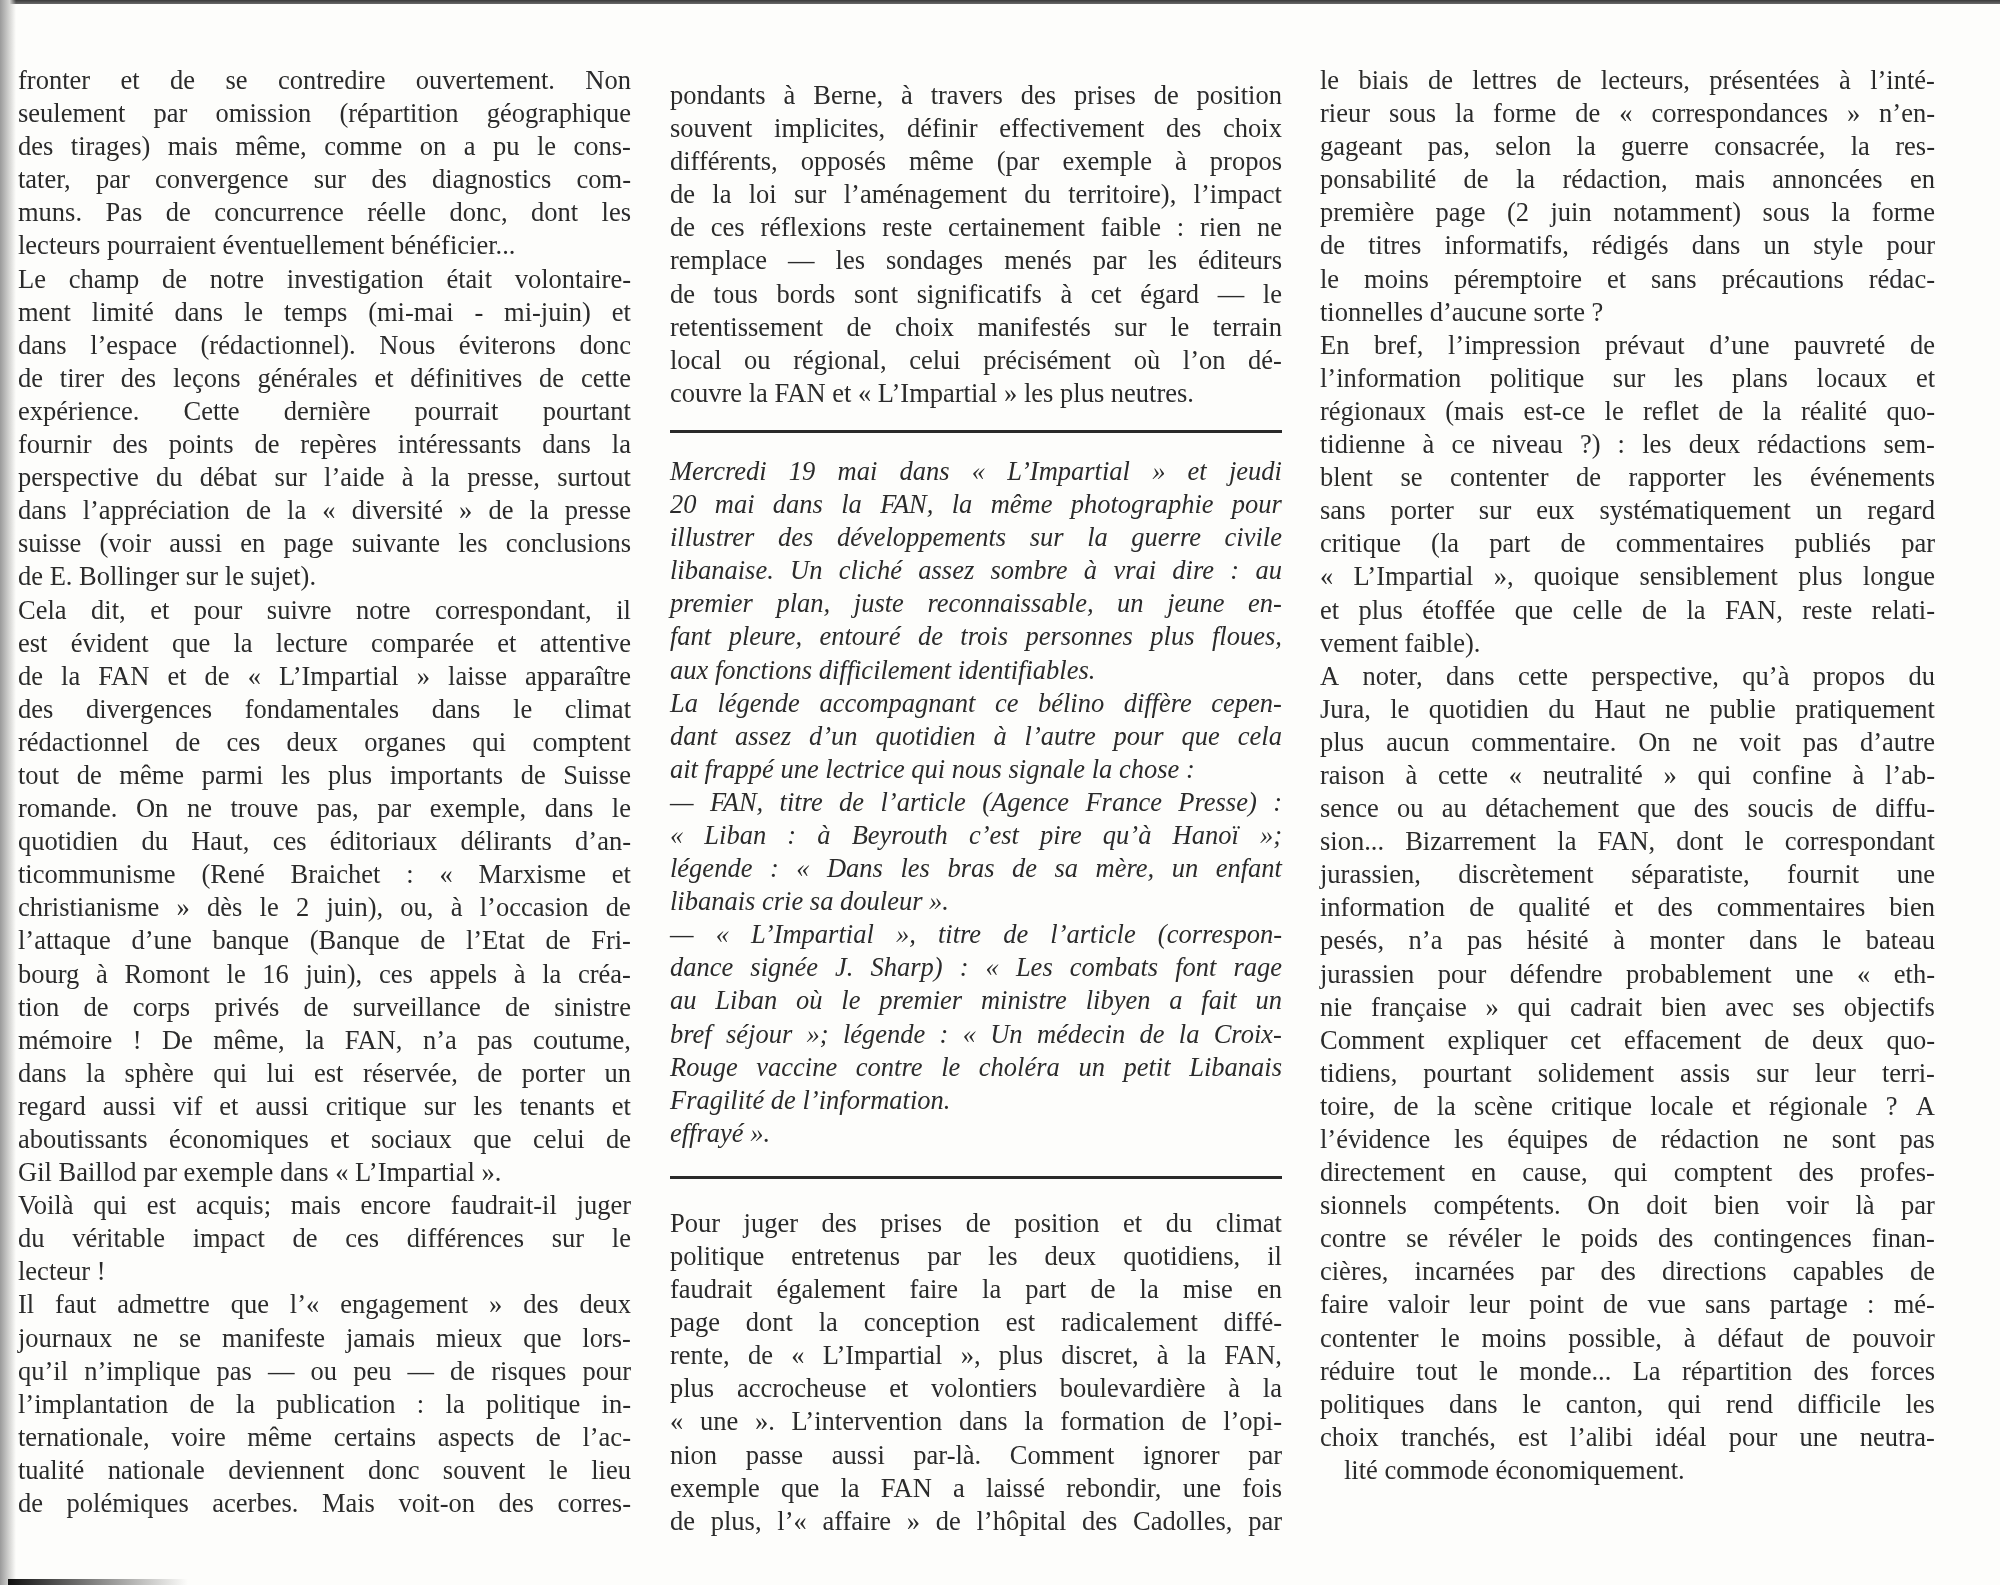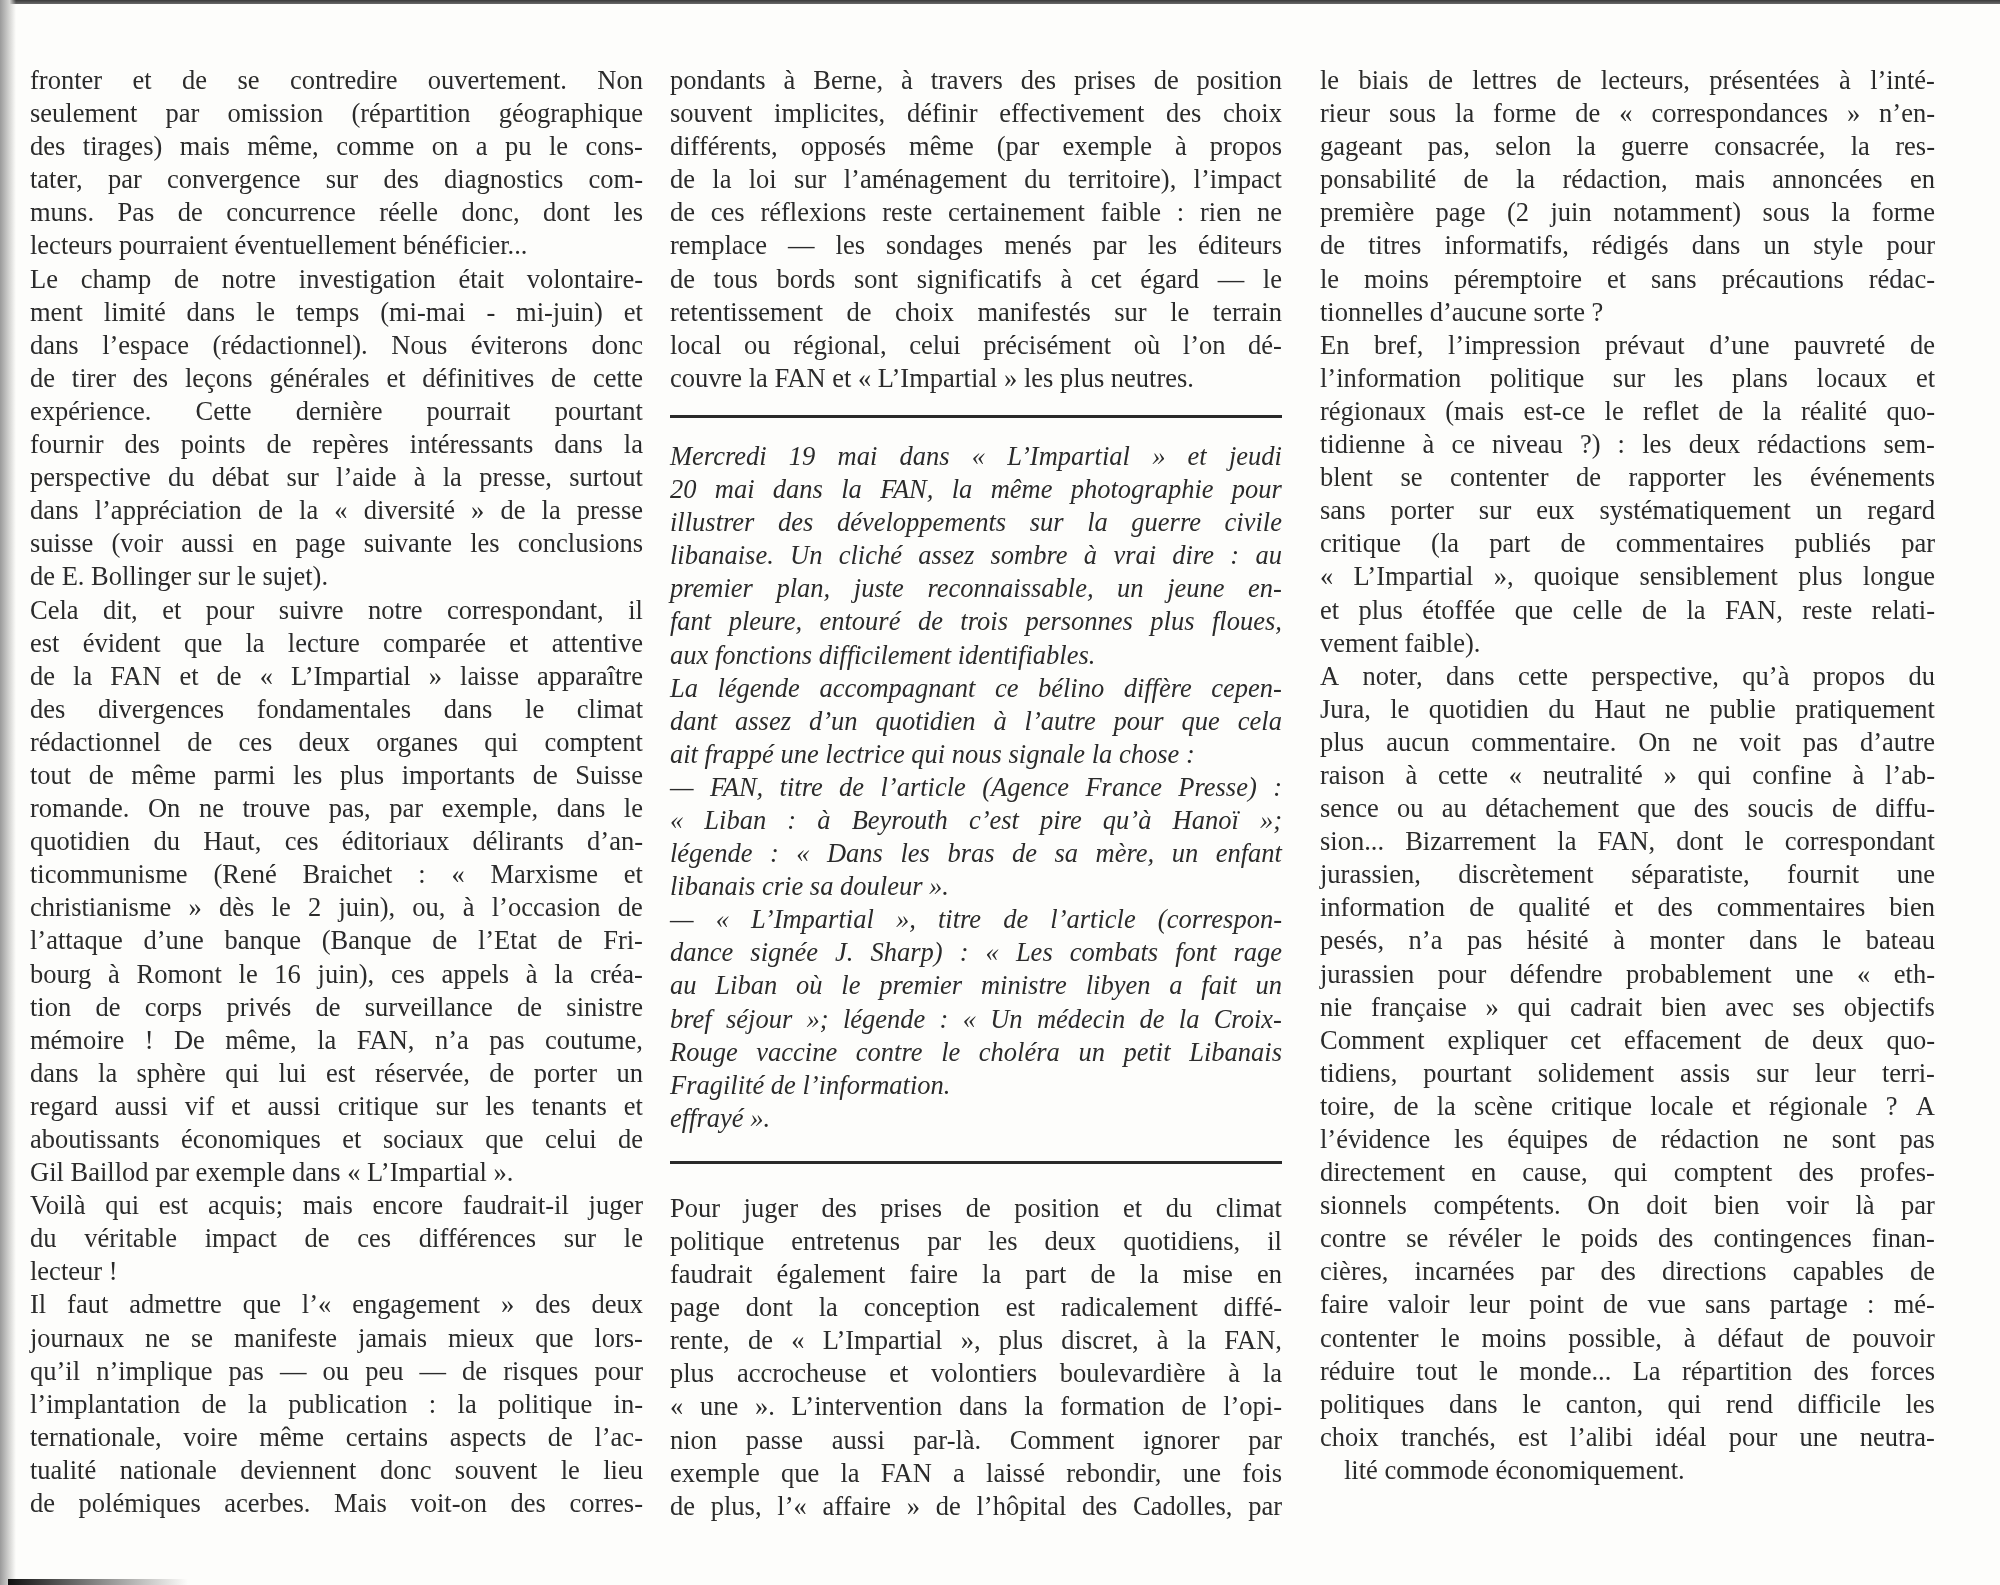--- a/index.html
+++ b/index.html
@@ -19,22 +19,22 @@
   }
   .bottom-strip {
     position: absolute; left: 8px; bottom: 0; width: 180px; height: 6px;
     background: linear-gradient(to right, #111, rgba(17,17,17,0));
   }
   .column {
     position: absolute; top: 64px;
     font-size: 26.5px; line-height: 33.1px;
     text-align: justify;
   }
-  .col-1 { left: 30px; width: 613px; }
-  .col-2 { left: 670px; width: 612px; }
+  .col-1 { left: 18px; width: 613px; }
+  .col-2 { left: 670px; width: 612px; margin-top: 15px; }
   .col-3 { left: 1320px; width: 615px; }
   .rule {
     width: 612px; height: 3px; background: #2a2a2a; margin: 0;
   }
   .rule-1 { margin-top: 20px; margin-bottom: 22px; }
   .rule-2 { margin-top: 26px; margin-bottom: 28px; }
   .italic { font-style: italic; }
   
   .jline { display: flex; justify-content: space-between; white-space: nowrap; height: 33.1px; }
   .jline.last { justify-content: flex-start; gap: 7px; }

